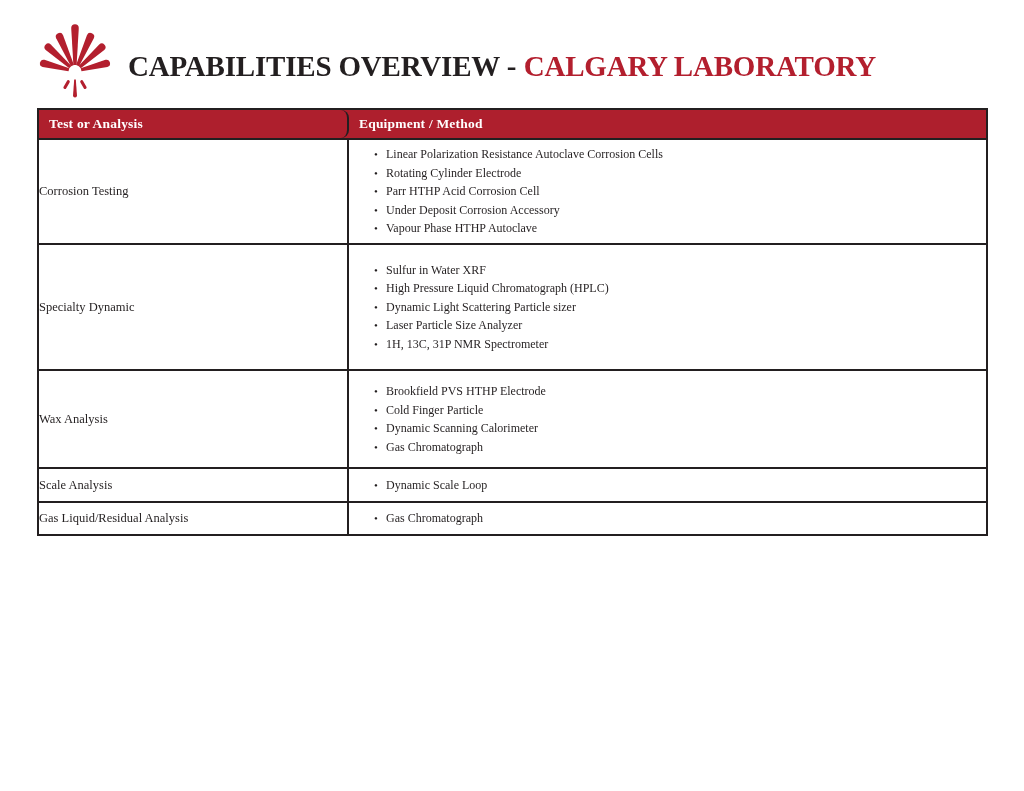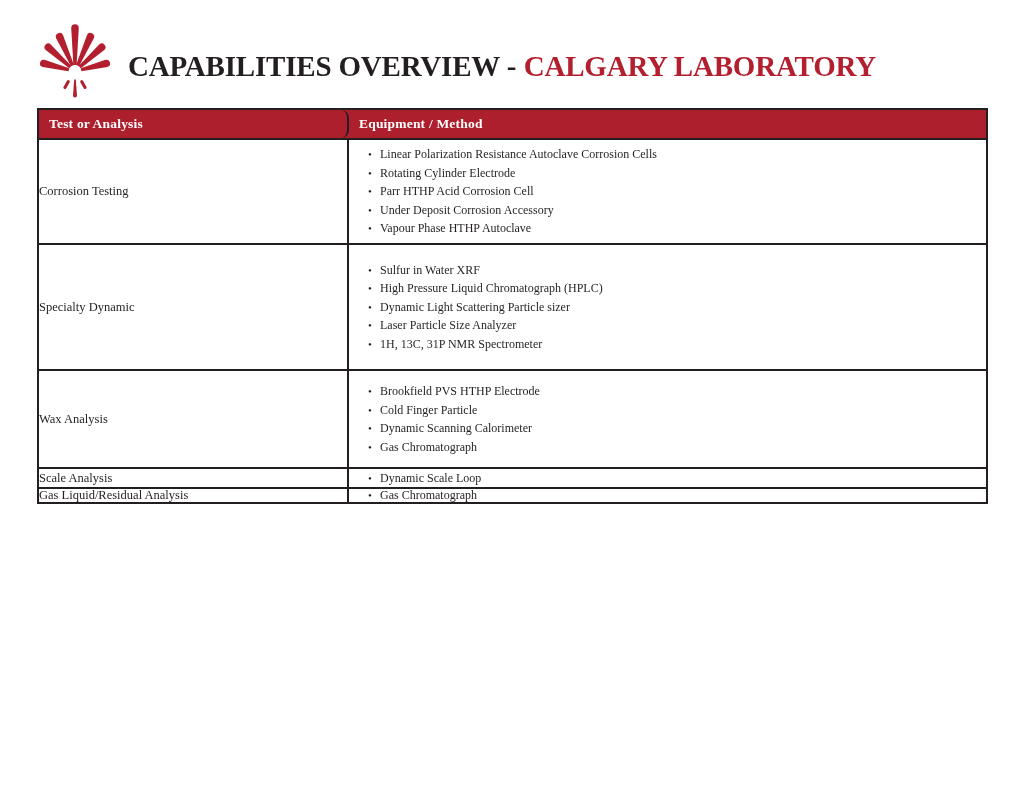--- a/index.html
+++ b/index.html
@@ -61,34 +61,34 @@
   .th-left{width:310px;border-right:2px solid var(--ink,#231F20);border-radius:8px;}
   .th-right{flex:1;}
 
   .trow{
     display:flex;
     border-top:2px solid var(--ink,#231F20);
   }
   .r0{height:105px;}
   .r1{height:126px;}
   .r2{height:98px;}
-  .r3{height:20px;}
-  .r4{height:15px;}
+  .r3{height:34px;}
+  .r4{height:33px;}
 
   .td-left{
     width:310px;
     border-right:2px solid var(--ink,#231F20);
     display:flex;align-items:center;
     padding-left:0;
     font-size:12.5px;
   }
   .td-right{
     flex:1;
     display:flex;align-items:center;
-    padding-left:18px;
+    padding-left:24px;
   }
   ul.bullets{list-style:none;}
   ul.bullets li{
     position:relative;
     padding-left:13px;
     font-size:12px;
     line-height:18.5px;
     white-space:nowrap;
   }
   ul.bullets li::before{

